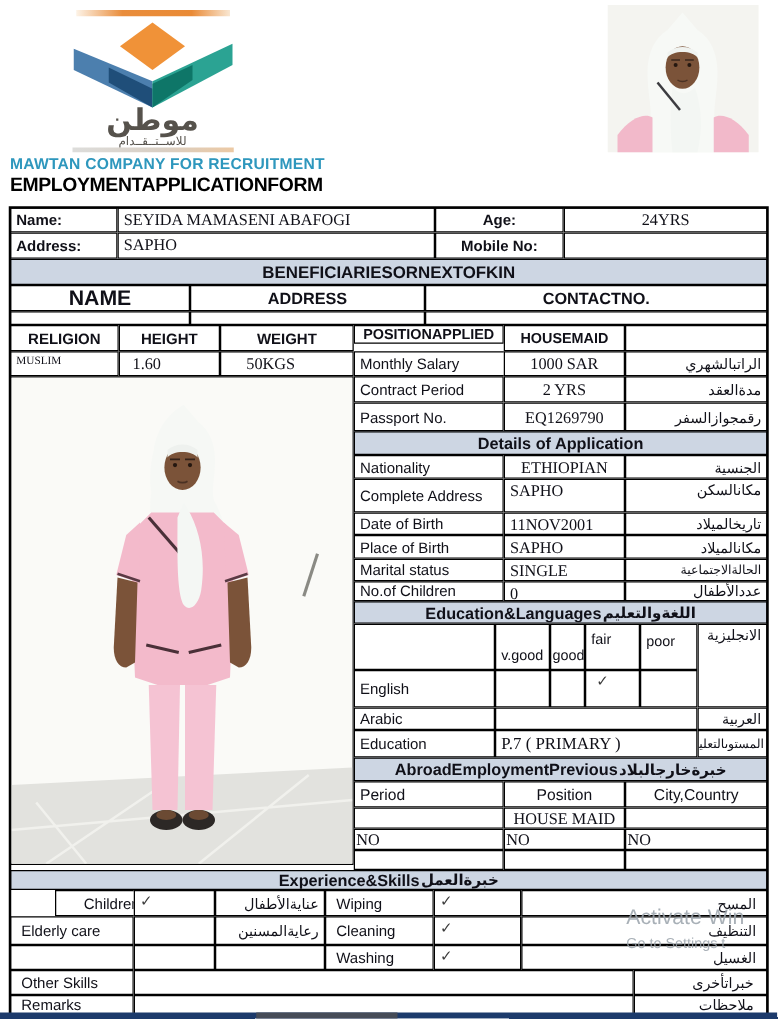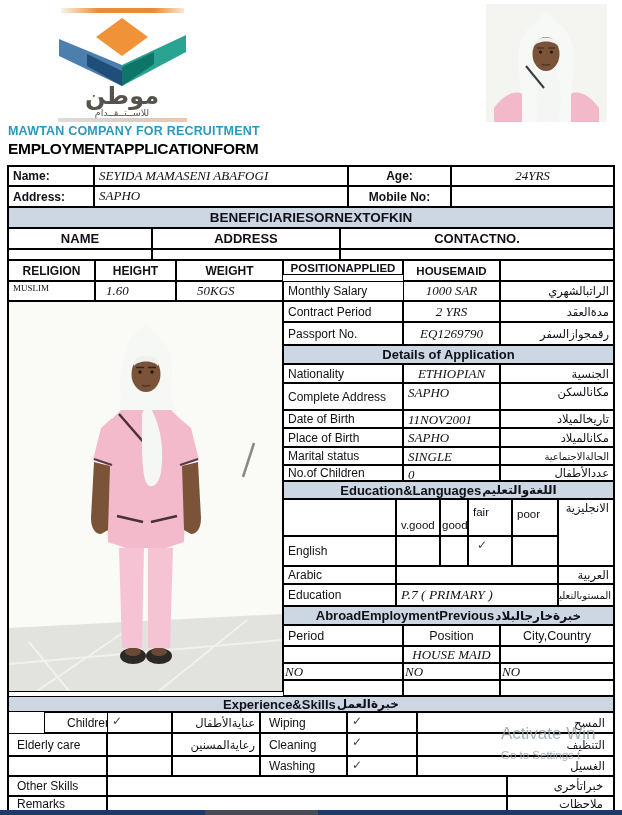--- a/index.html
+++ b/index.html
@@ -3,21 +3,21 @@
 <meta charset="utf-8">
 <style>
   html,body{margin:0;padding:0;background:#fff;}
   #page{position:relative;width:622px;height:815px;background:#ffffff;overflow:hidden;
         font-family:"Liberation Sans",sans-serif;color:#111;}
   .cell{position:absolute;box-sizing:border-box;border:1px solid #000;display:flex;
         align-items:center;padding:0 4px;overflow:hidden;white-space:nowrap;
         font:12px "Liberation Sans",sans-serif;color:#101018;background:#fff;}
   .bold{font-weight:bold;}
   .center{justify-content:center;padding:0;}
-  .serif{font-family:"Liberation Serif",serif;font-size:13px;font-style:italic;}
+  .serif{font-family:"Liberation Serif",serif;font-size:13px;}
   .small-serif{font-family:"Liberation Serif",serif;font-size:9px;}
   .ar{direction:rtl;font-family:"DejaVu Sans",sans-serif;font-size:11.5px;}
   .ar-sm{direction:rtl;font-family:"DejaVu Sans",sans-serif;font-size:10px;}
   .bar{background:#cdd6e3;font-weight:bold;font-size:13px;justify-content:center;gap:1px;}
   .bar .ar-part{direction:rtl;font-family:"DejaVu Sans",sans-serif;font-size:12px;font-weight:bold;}
   .top-left{align-items:flex-start;padding-top:1px;}
   .check{font-size:12px;color:#3c3c3c;font-family:"DejaVu Sans",sans-serif;}
   .rating{font-size:11.5px;align-items:flex-end;padding-bottom:4px;}
   .frame{position:absolute;left:7px;top:165px;width:608px;height:648px;border:2px solid #000;
          box-sizing:border-box;pointer-events:none;background:transparent;z-index:5;}
@@ -85,21 +85,21 @@
   <div class="cell serif top-left" style="left:94px;top:166px;width:254px;height:20px;">SEYIDA MAMASENI ABAFOGI</div>
   <div class="cell bold center" style="left:348px;top:166px;width:103px;height:20px;">Age:</div>
   <div class="cell serif center" style="left:451px;top:166px;width:163px;height:20px;">24YRS</div>
 
   <div class="cell bold" style="left:8px;top:186px;width:86px;height:21px;">Address:</div>
   <div class="cell serif top-left" style="left:94px;top:186px;width:254px;height:21px;">SAPHO</div>
   <div class="cell bold center" style="left:348px;top:186px;width:103px;height:21px;">Mobile No:</div>
   <div class="cell serif" style="left:451px;top:186px;width:163px;height:21px;"></div>
 
   <div class="cell bar" style="left:8px;top:207px;width:606px;height:21px;font-size:13.5px;">BENEFICIARIESORNEXTOFKIN</div>
-  <div class="cell bold center" style="left:8px;top:228px;width:144px;height:21px;font-size:13px;">NAME</div>
+  <div class="cell bold center" style="left:8px;top:228px;width:144px;height:21px;font-size:17px;">NAME</div>
   <div class="cell bold center" style="left:152px;top:228px;width:188px;height:21px;font-size:13px;">ADDRESS</div>
   <div class="cell bold center" style="left:340px;top:228px;width:274px;height:21px;font-size:13px;">CONTACTNO.</div>
   <div class="cell" style="left:8px;top:249px;width:144px;height:11px;"></div>
   <div class="cell" style="left:152px;top:249px;width:188px;height:11px;"></div>
   <div class="cell" style="left:340px;top:249px;width:274px;height:11px;"></div>
 
   <div class="cell bold center" style="left:8px;top:260px;width:87px;height:21px;">RELIGION</div>
   <div class="cell bold center" style="left:95px;top:260px;width:81px;height:21px;">HEIGHT</div>
   <div class="cell bold center" style="left:176px;top:260px;width:107px;height:21px;">WEIGHT</div>
   <div class="cell bold center" style="left:283px;top:260px;width:120px;height:15px;font-size:11.5px;">POSITIONAPPLIED</div>

